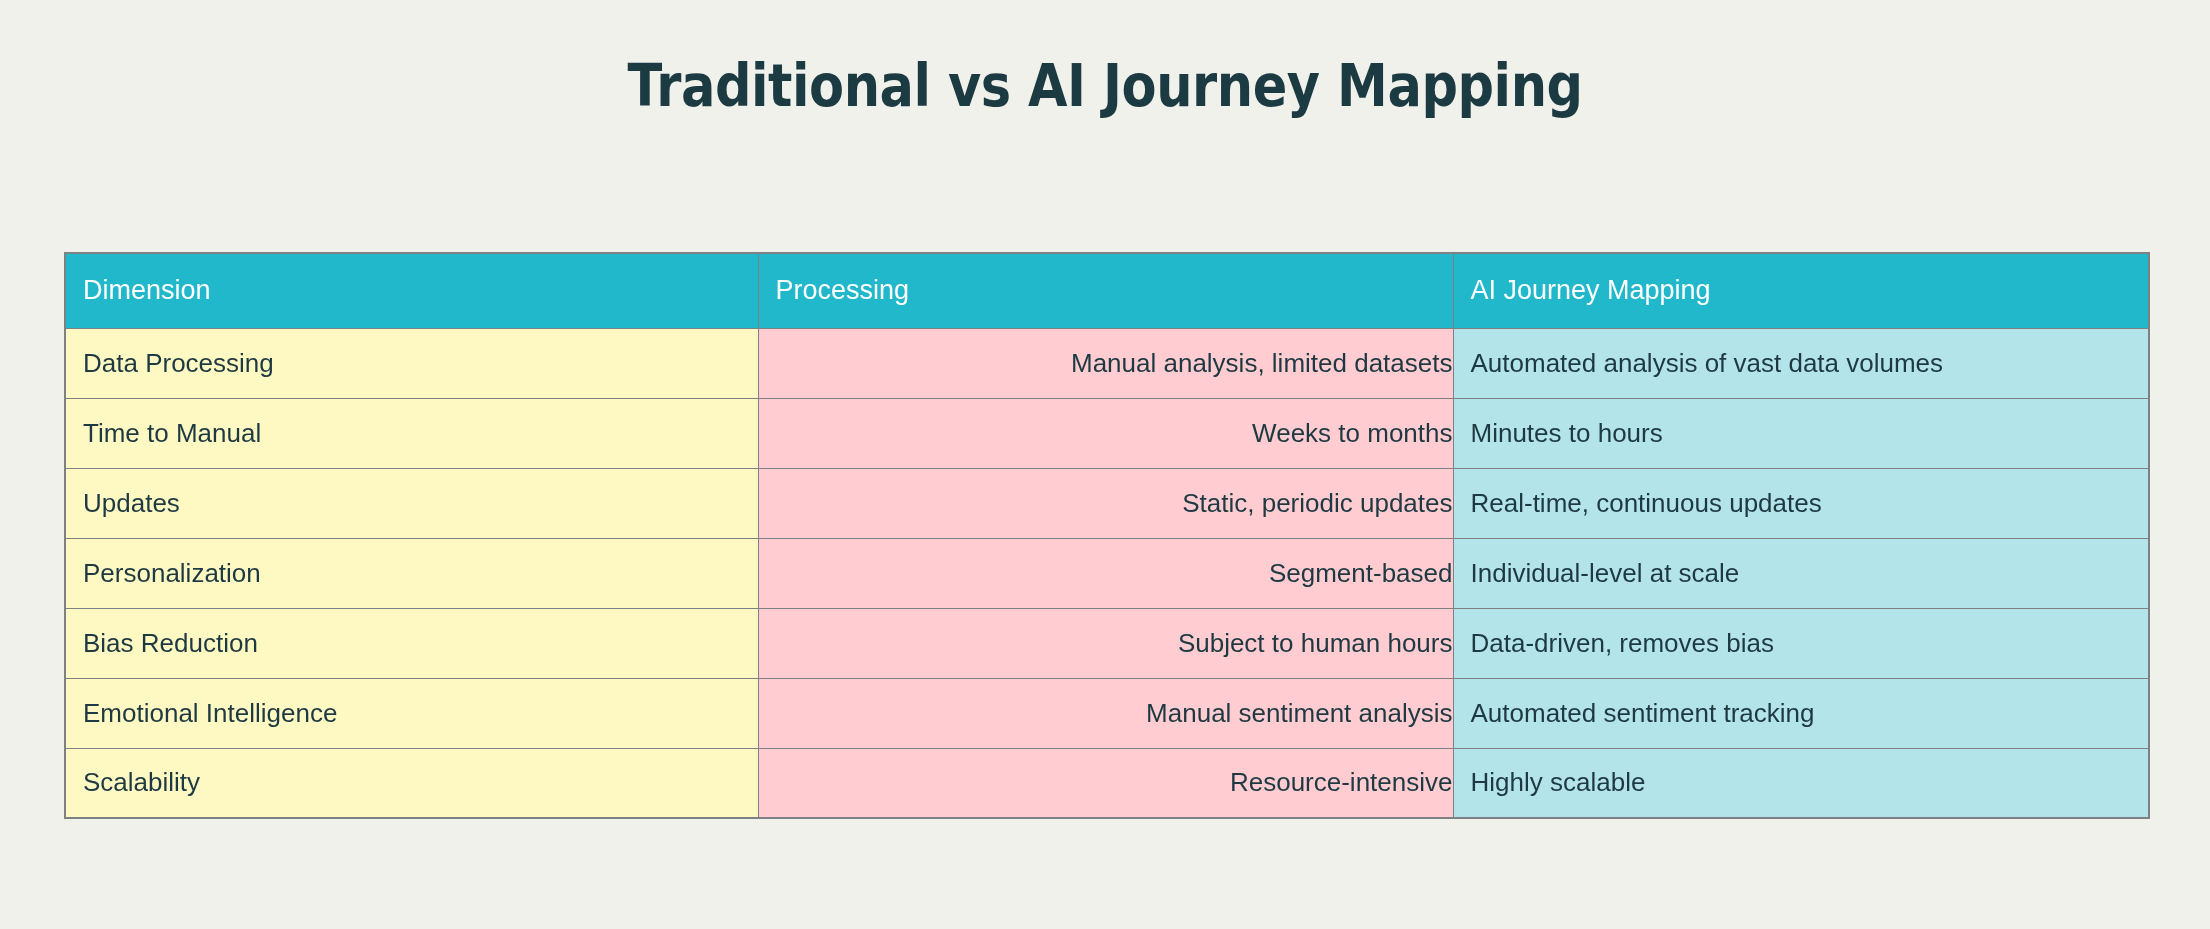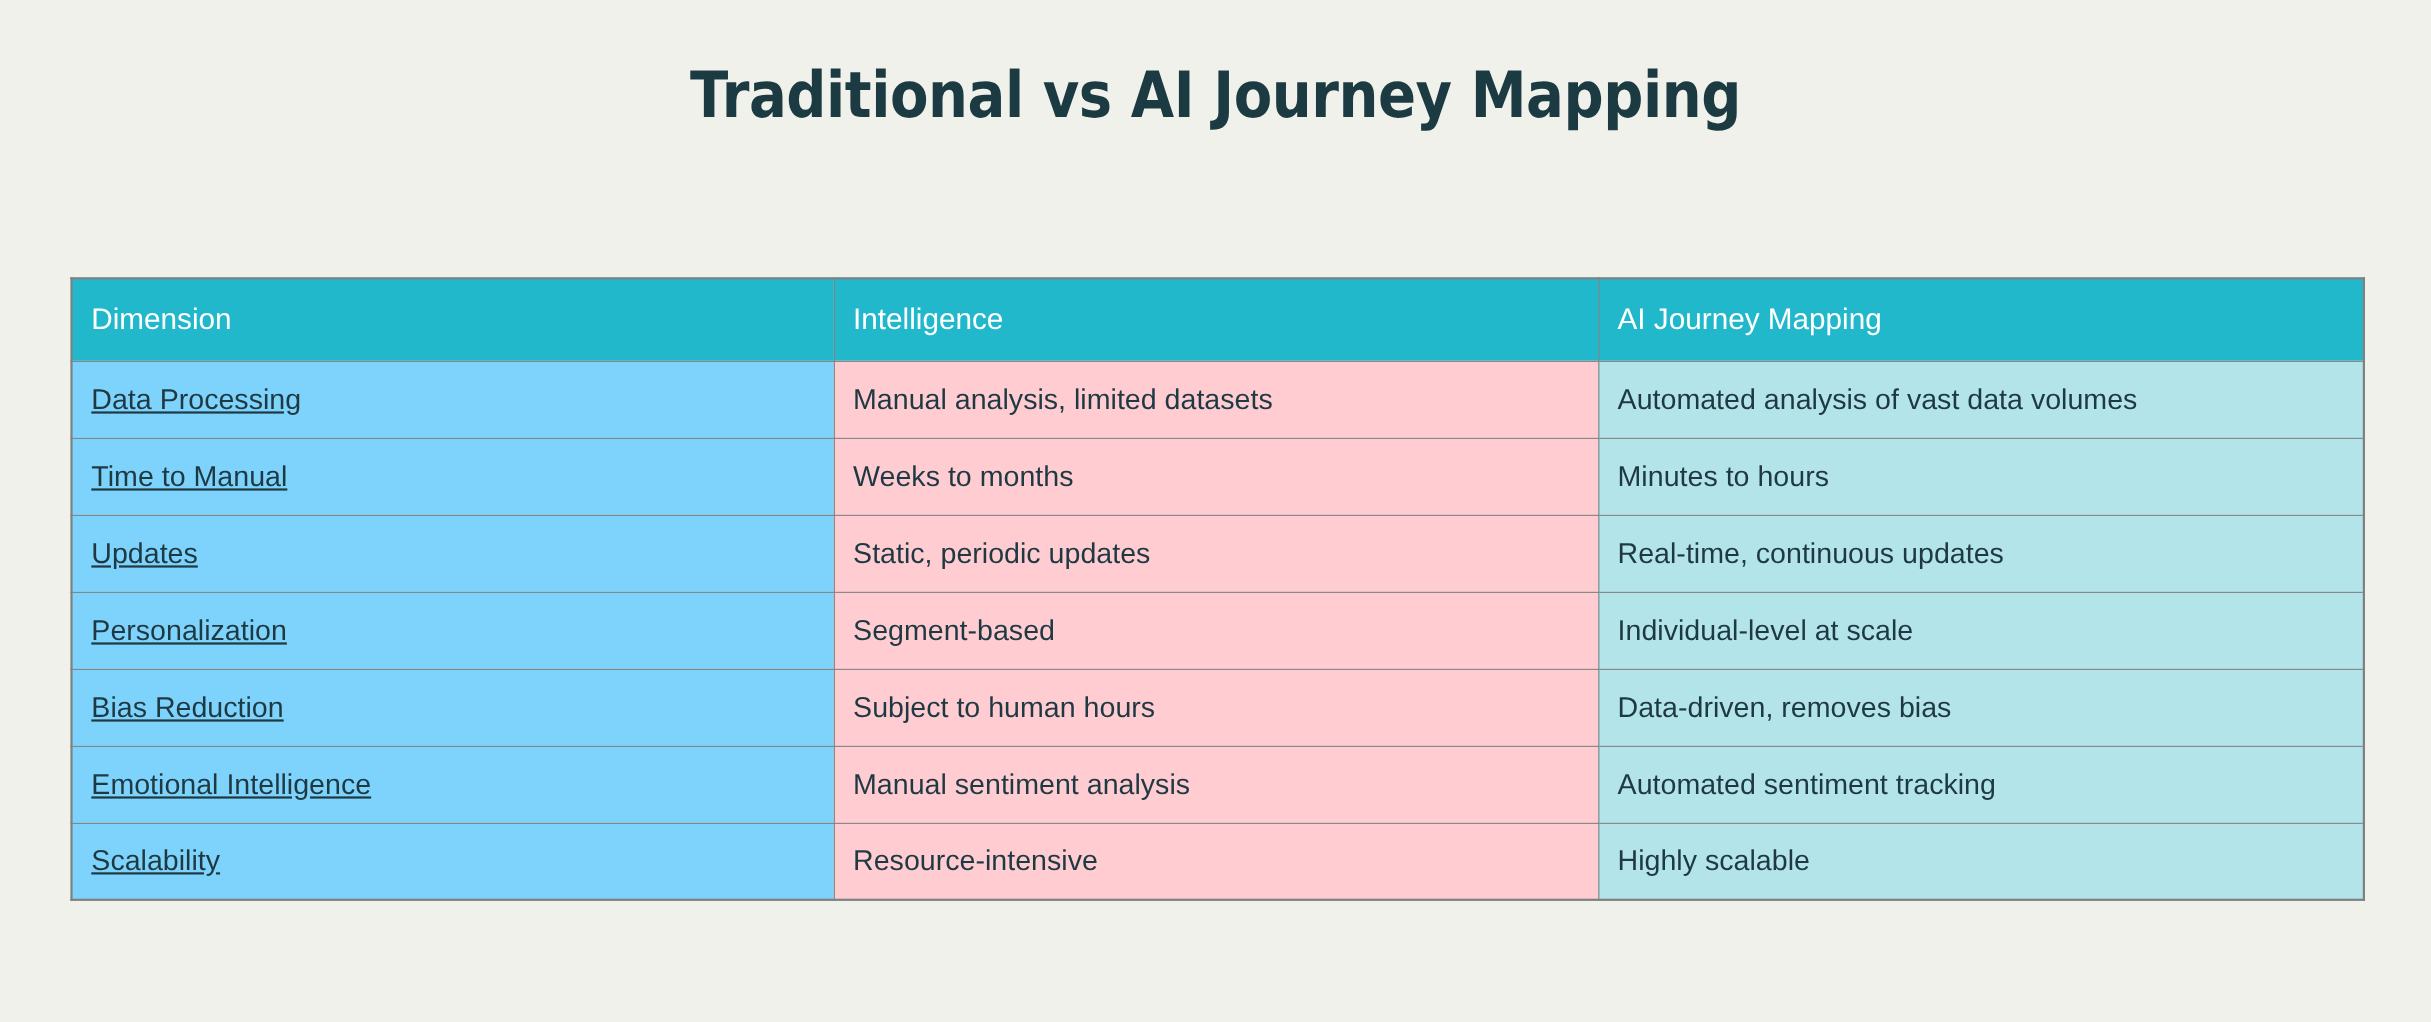--- a/index.html
+++ b/index.html
@@ -70,42 +70,42 @@
     font-size: 26px;
     font-weight: 400;
     color: #1f3942;
     text-align: left;
     vertical-align: middle;
     padding: 0 0 0 17px;
     border: 1px solid #7e8183;
     box-sizing: border-box;
     white-space: nowrap;
   }
-  table.compare td.col-dimension { background: #7dd3fc; text-decoration: underline; }
-  table.compare td.col-traditional { background: #ffccd1; }
+  table.compare td.col-dimension { background: #fef9c3; }
+  table.compare td.col-traditional { background: #ffccd1; text-align: right; }
   table.compare td.col-ai { background: #b3e4ea; margin-top: 17px; }
 </style>
 </head>
 <body>
 
 <div class="page">
 
   <h1 class="page-title">Traditional vs AI Journey Mapping</h1>
 
   <div class="table-wrap">
     <table class="compare">
       <colgroup>
         <col class="c1">
         <col class="c2">
         <col class="c3">
       </colgroup>
       <thead>
         <tr>
           <th>Dimension</th>
-          <th>Intelligence</th>
+          <th>Processing</th>
           <th>AI Journey Mapping</th>
         </tr>
       </thead>
       <tbody>
         <tr>
           <td class="col-dimension">Data Processing</td>
           <td class="col-traditional">Manual analysis, limited datasets</td>
           <td class="col-ai">Automated analysis of vast data volumes</td>
         </tr>
         <tr>

